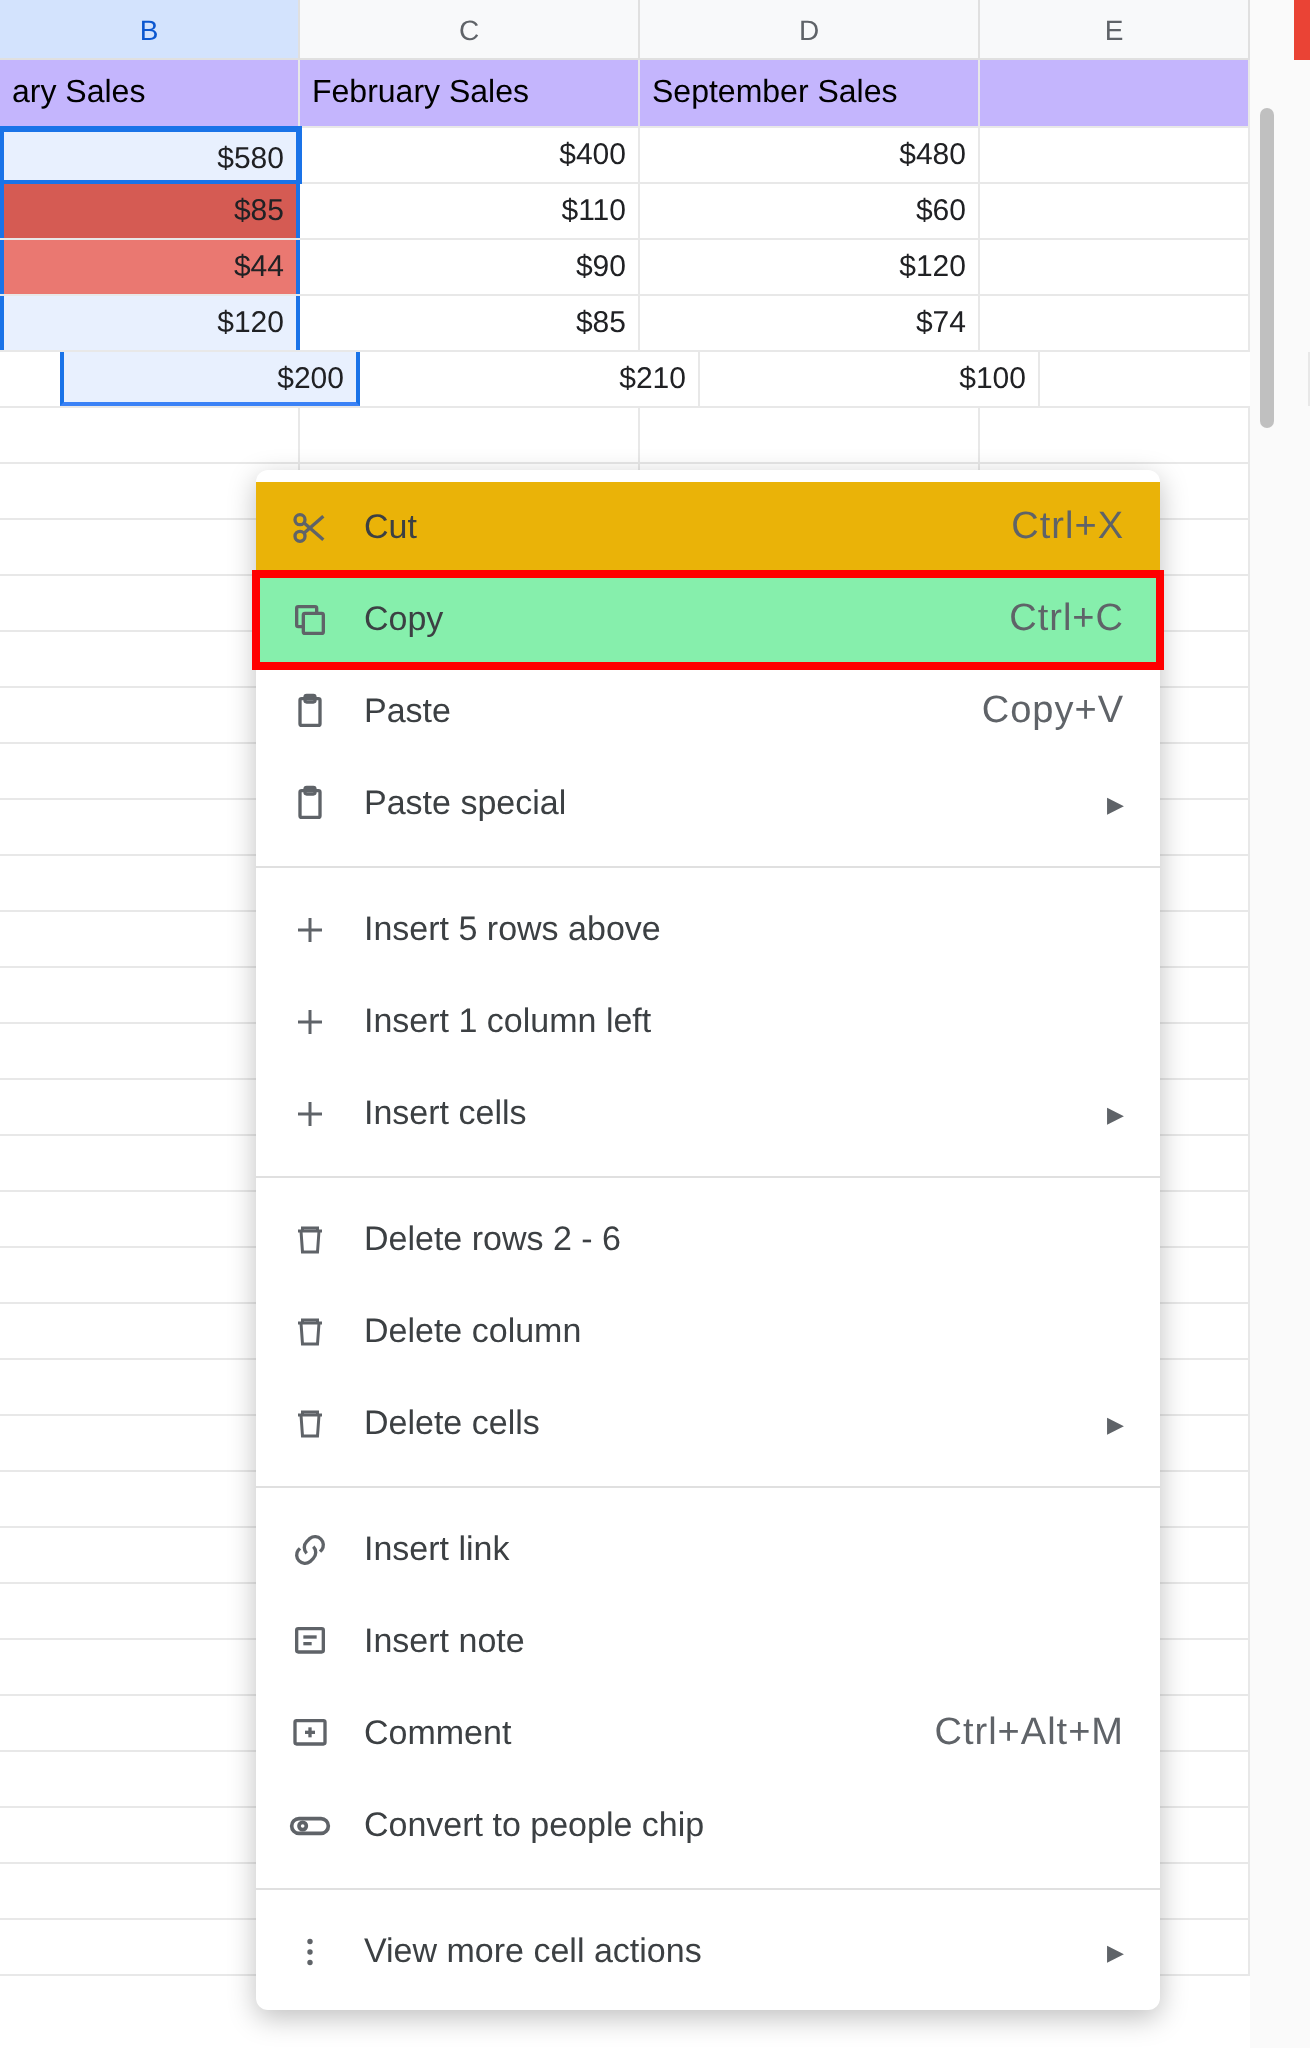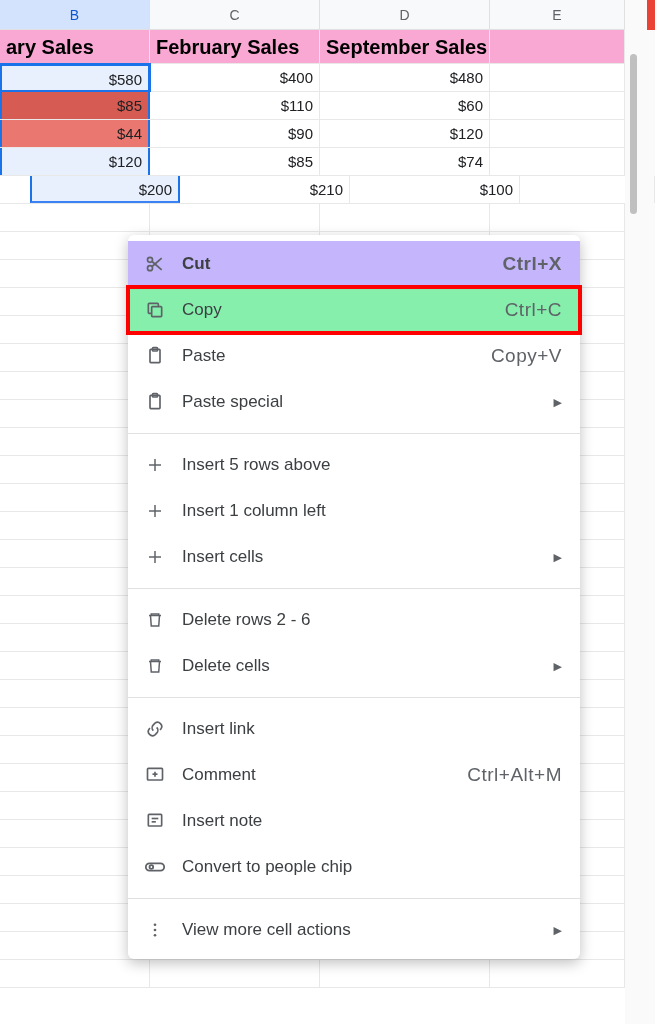--- a/index.html
+++ b/index.html
@@ -51,24 +51,24 @@
 .cell {
   flex: none;
   border-right: 1px solid #e8e8e8;
   padding: 0 6px;
   line-height: 28px;
   font-size: 15px;
   overflow: hidden;
   white-space: nowrap;
 }
 .hdr-row .cell {
-  background: #f9a8d4;
+  background: #c4b5fd;
   color: #000;
-  font-weight: bold;
-  font-size: 20px;
+  font-weight: normal;
+  font-size: 16px;
 }
 .right { text-align: right; }
 
 .selB {
   background: #e8f0fe;
 }
 .selB.active-outline {
   outline: 2px solid #1a73e8;
   outline-offset: -1px;
 }
@@ -110,22 +110,21 @@
   font-size: 17px;
   color: #3c4043;
 }
 .menu-item {
   display: flex;
   align-items: center;
   height: 46px;
   padding: 0 18px 0 14px;
 }
 .menu-item:hover, .menu-item.hovered {
-  background: #c4b5fd;
-  font-weight: bold;
+  background: #eab308;
 }
 .menu-item.highlighted {
   outline: 4px solid #f00;
   outline-offset: -2px;
   background: #86efac;
   z-index: 2;
   position: relative;
 }
 .mi-icon {
   width: 26px;
@@ -466,66 +465,76 @@
     <span class="mi-icon">
       <svg width="18" height="18" viewBox="0 0 24 24" fill="none" stroke="currentColor" stroke-width="2">
           <path d="M4 6h16"></path>
           <path d="M7 6V4h10v2"></path>
           <path d="M6 6l1 14h10l1-14"></path>
         </svg>
     </span>
     <span class="mi-label">Delete rows 2 - 6</span>
   </div>
 
-
   <div class="menu-item">
     <span class="mi-icon">
       <svg width="18" height="18" viewBox="0 0 24 24" fill="none" stroke="currentColor" stroke-width="2">
           <path d="M4 6h16"></path>
           <path d="M7 6V4h10v2"></path>
           <path d="M6 6l1 14h10l1-14"></path>
         </svg>
     </span>
+    <span class="mi-label">Delete column</span>
+  </div>
+
+  <div class="menu-item">
+    <span class="mi-icon">
+      <svg width="18" height="18" viewBox="0 0 24 24" fill="none" stroke="currentColor" stroke-width="2">
+          <path d="M4 6h16"></path>
+          <path d="M7 6V4h10v2"></path>
+          <path d="M6 6l1 14h10l1-14"></path>
+        </svg>
+    </span>
     <span class="mi-label">Delete cells</span>
     <span class="mi-arrow">▶</span>
   </div>
 
   <div class="menu-separator"></div>
 
   <div class="menu-item">
     <span class="mi-icon">
       <svg width="20" height="20" viewBox="0 0 24 24" fill="none" stroke="currentColor" stroke-width="2">
           <path d="M10 14a5 5 0 0 1 0-7l2-2a5 5 0 0 1 7 7l-1 1"></path>
           <path d="M14 10a5 5 0 0 1 0 7l-2 2a5 5 0 0 1-7-7l1-1"></path>
         </svg>
     </span>
     <span class="mi-label">Insert link</span>
+  </div>
+
+  <div class="menu-item">
+    <span class="mi-icon">
+      <svg width="20" height="20" viewBox="0 0 24 24" fill="none" stroke="currentColor" stroke-width="2">
+          <rect x="4" y="4" width="16" height="14" rx="1"></rect>
+          <line x1="8" y1="9" x2="16" y2="9"></line>
+          <line x1="8" y1="13" x2="13" y2="13"></line>
+        </svg>
+    </span>
+    <span class="mi-label">Insert note</span>
   </div>
 
   <div class="menu-item">
     <span class="mi-icon">
       <svg width="20" height="20" viewBox="0 0 24 24" fill="none" stroke="currentColor" stroke-width="2">
           <rect x="3" y="4" width="18" height="14" rx="1"></rect>
           <line x1="12" y1="8" x2="12" y2="14"></line>
           <line x1="9" y1="11" x2="15" y2="11"></line>
         </svg>
     </span>
     <span class="mi-label">Comment</span>
     <span class="mi-shortcut">Ctrl+Alt+M</span>
-  </div>
-
-  <div class="menu-item">
-    <span class="mi-icon">
-      <svg width="20" height="20" viewBox="0 0 24 24" fill="none" stroke="currentColor" stroke-width="2">
-          <rect x="4" y="4" width="16" height="14" rx="1"></rect>
-          <line x1="8" y1="9" x2="16" y2="9"></line>
-          <line x1="8" y1="13" x2="13" y2="13"></line>
-        </svg>
-    </span>
-    <span class="mi-label">Insert note</span>
   </div>
 
   <div class="menu-item">
     <span class="mi-icon">
       <svg width="22" height="22" viewBox="0 0 24 24" fill="none" stroke="currentColor" stroke-width="2">
           <rect x="2" y="8" width="20" height="8" rx="4"></rect>
           <circle cx="8" cy="12" r="2"></circle>
         </svg>
     </span>
     <span class="mi-label">Convert to people chip</span>

